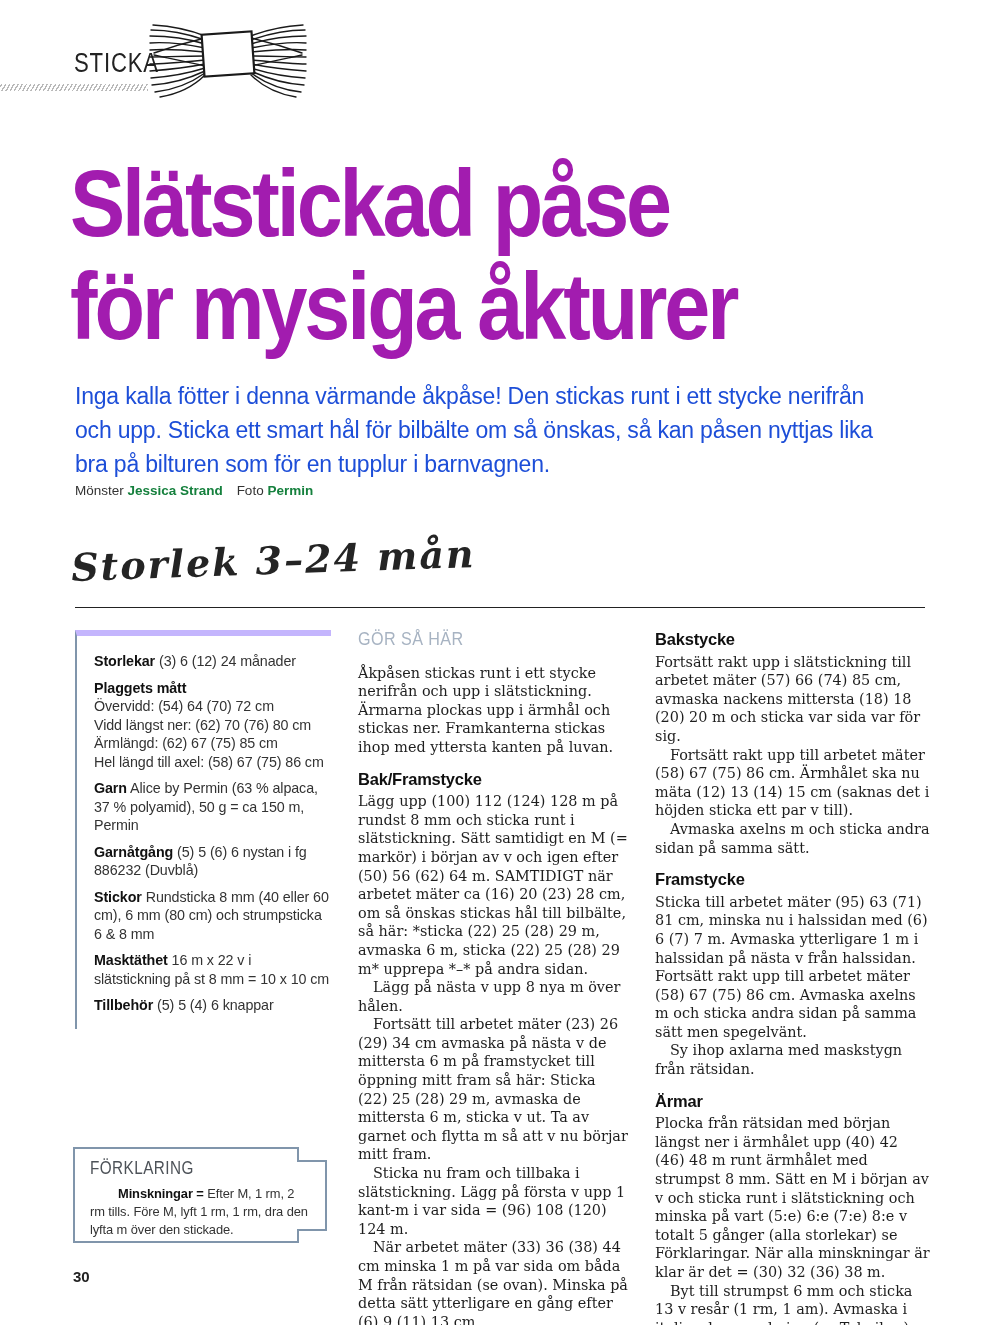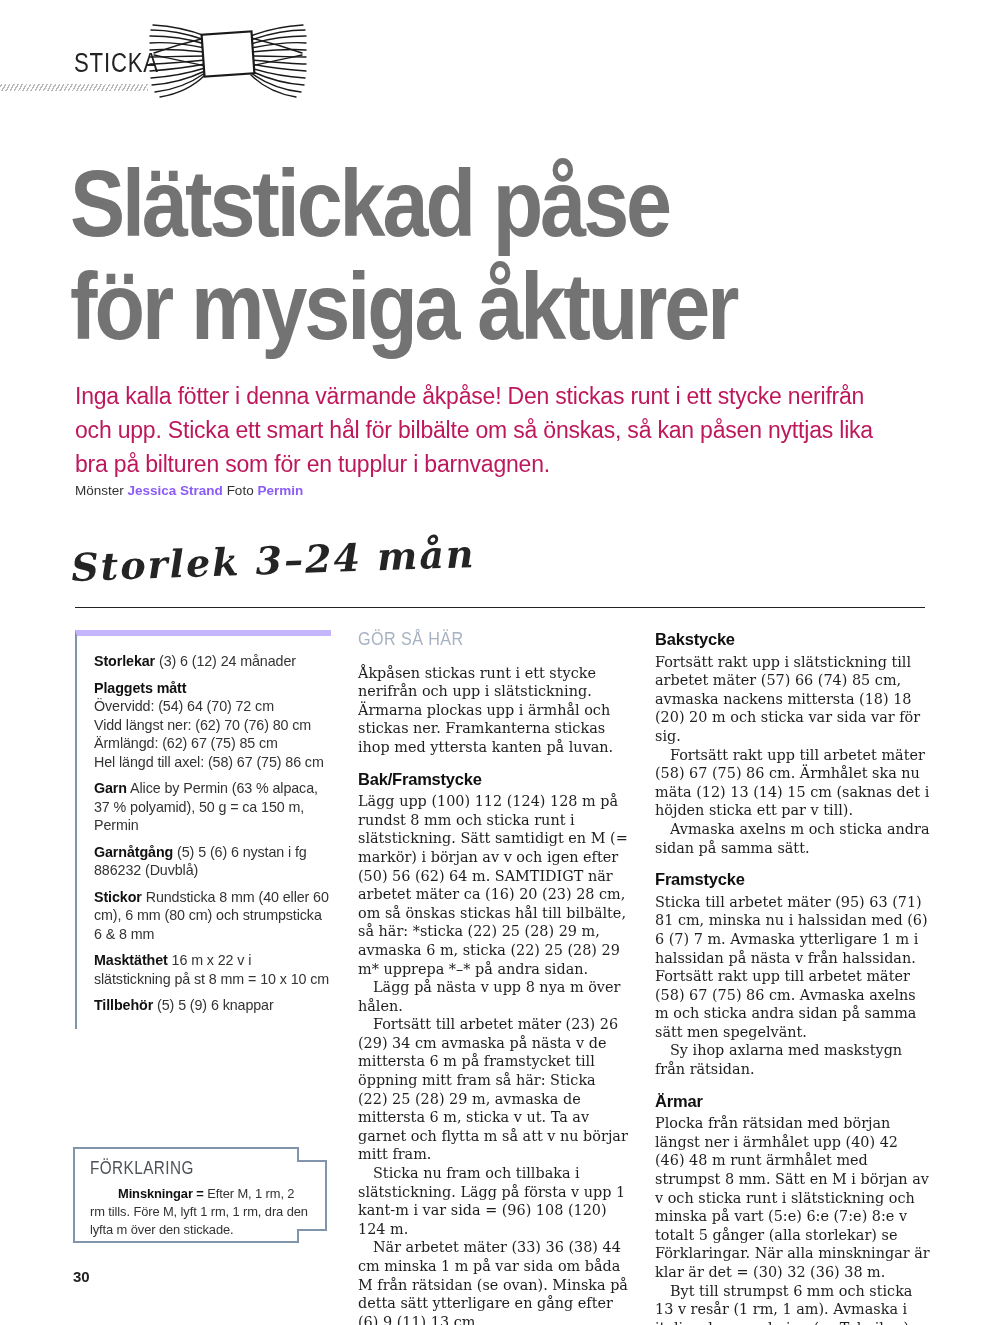--- a/index.html
+++ b/index.html
@@ -19,32 +19,32 @@
   .knit-line {
     position:absolute; left:0; top:84px; width:148px; height:7px;
     background:repeating-linear-gradient(-60deg,#b9b9b9 0 1.3px,transparent 1.3px 3.6px);
   }
   .yarn-icon { position:absolute; left:148px; top:22px; width:160px; height:78px; }
 
   
   .title {
     position:absolute; left:70px; top:152px; width:920px;
     font-weight:bold; font-size:94px; line-height:103px; letter-spacing:-3.5px;
-    color:#737373;
+    color:#a21caf;
   }
   .title .tline { display:block; transform:scaleX(0.88); transform-origin:left; white-space:nowrap; }
 
   
   .intro {
     position:absolute; left:75px; top:379px; width:800px;
-    font-size:23px; line-height:34px; color:#be185d; letter-spacing:-0.2px;
+    font-size:23px; line-height:34px; color:#1d4ed8; letter-spacing:-0.2px;
   }
   .byline { position:absolute; left:75px; top:483px; font-size:13.5px; color:#333; }
-  .byline b { color:#8b5cf6; }
-  .byline .photo-label { }
+  .byline b { color:#15803d; }
+  .byline .photo-label { margin-left:10px; }
 
   
   .size-script {
     position:absolute; left:72px; top:545px;
     font-family:"DejaVu Serif", serif; font-style:italic; font-weight:bold;
     font-size:38px; letter-spacing:2px; color:#242424;
     transform:rotate(-2deg); transform-origin:left bottom;
   }
   .rule { position:absolute; left:75px; top:607px; width:850px; height:0; border-top:1.5px solid #222; }
 
@@ -176,21 +176,21 @@
       <p class="spec">
         <b>Stickor</b>
         <span>Rundsticka 8 mm (40 eller 60 cm), 6 mm (80 cm) och strumpsticka 6 &amp; 8 mm</span>
       </p>
       <p class="spec">
         <b>Masktäthet</b>
         <span>16 m x 22 v i slätstickning på st 8 mm = 10 x 10 cm</span>
       </p>
       <p class="spec">
         <b>Tillbehör</b>
-        <span>(5) 5 (9) 6 knappar</span>
+        <span>(5) 5 (4) 6 knappar</span>
       </p>
     </div>
 
     <div class="col">
       <div class="kicker">GÖR SÅ HÄR</div>
       <p class="intro-p">Åkpåsen stickas runt i ett stycke nerifrån och upp i slätstickning. Ärmarna plockas upp i ärmhål och stickas ner. Framkanterna stickas ihop med yttersta kanten på luvan.</p>
       <div class="section">
         <h3>Bak/Framstycke</h3>
         <p>Lägg upp (100) 112 (124) 128 m på rundst 8 mm och sticka runt i slätstickning. Sätt samtidigt en M (= markör) i början av v och igen efter (50) 56 (62) 64 m. SAMTIDIGT när arbetet mäter ca (16) 20 (23) 28 cm, om så önskas stickas hål till bilbälte, så här: *sticka (22) 25 (28) 29 m, avmaska 6 m, sticka (22) 25 (28) 29 m* upprepa *–* på andra sidan.</p>
         <p>Lägg på nästa v upp 8 nya m över hålen.</p>

